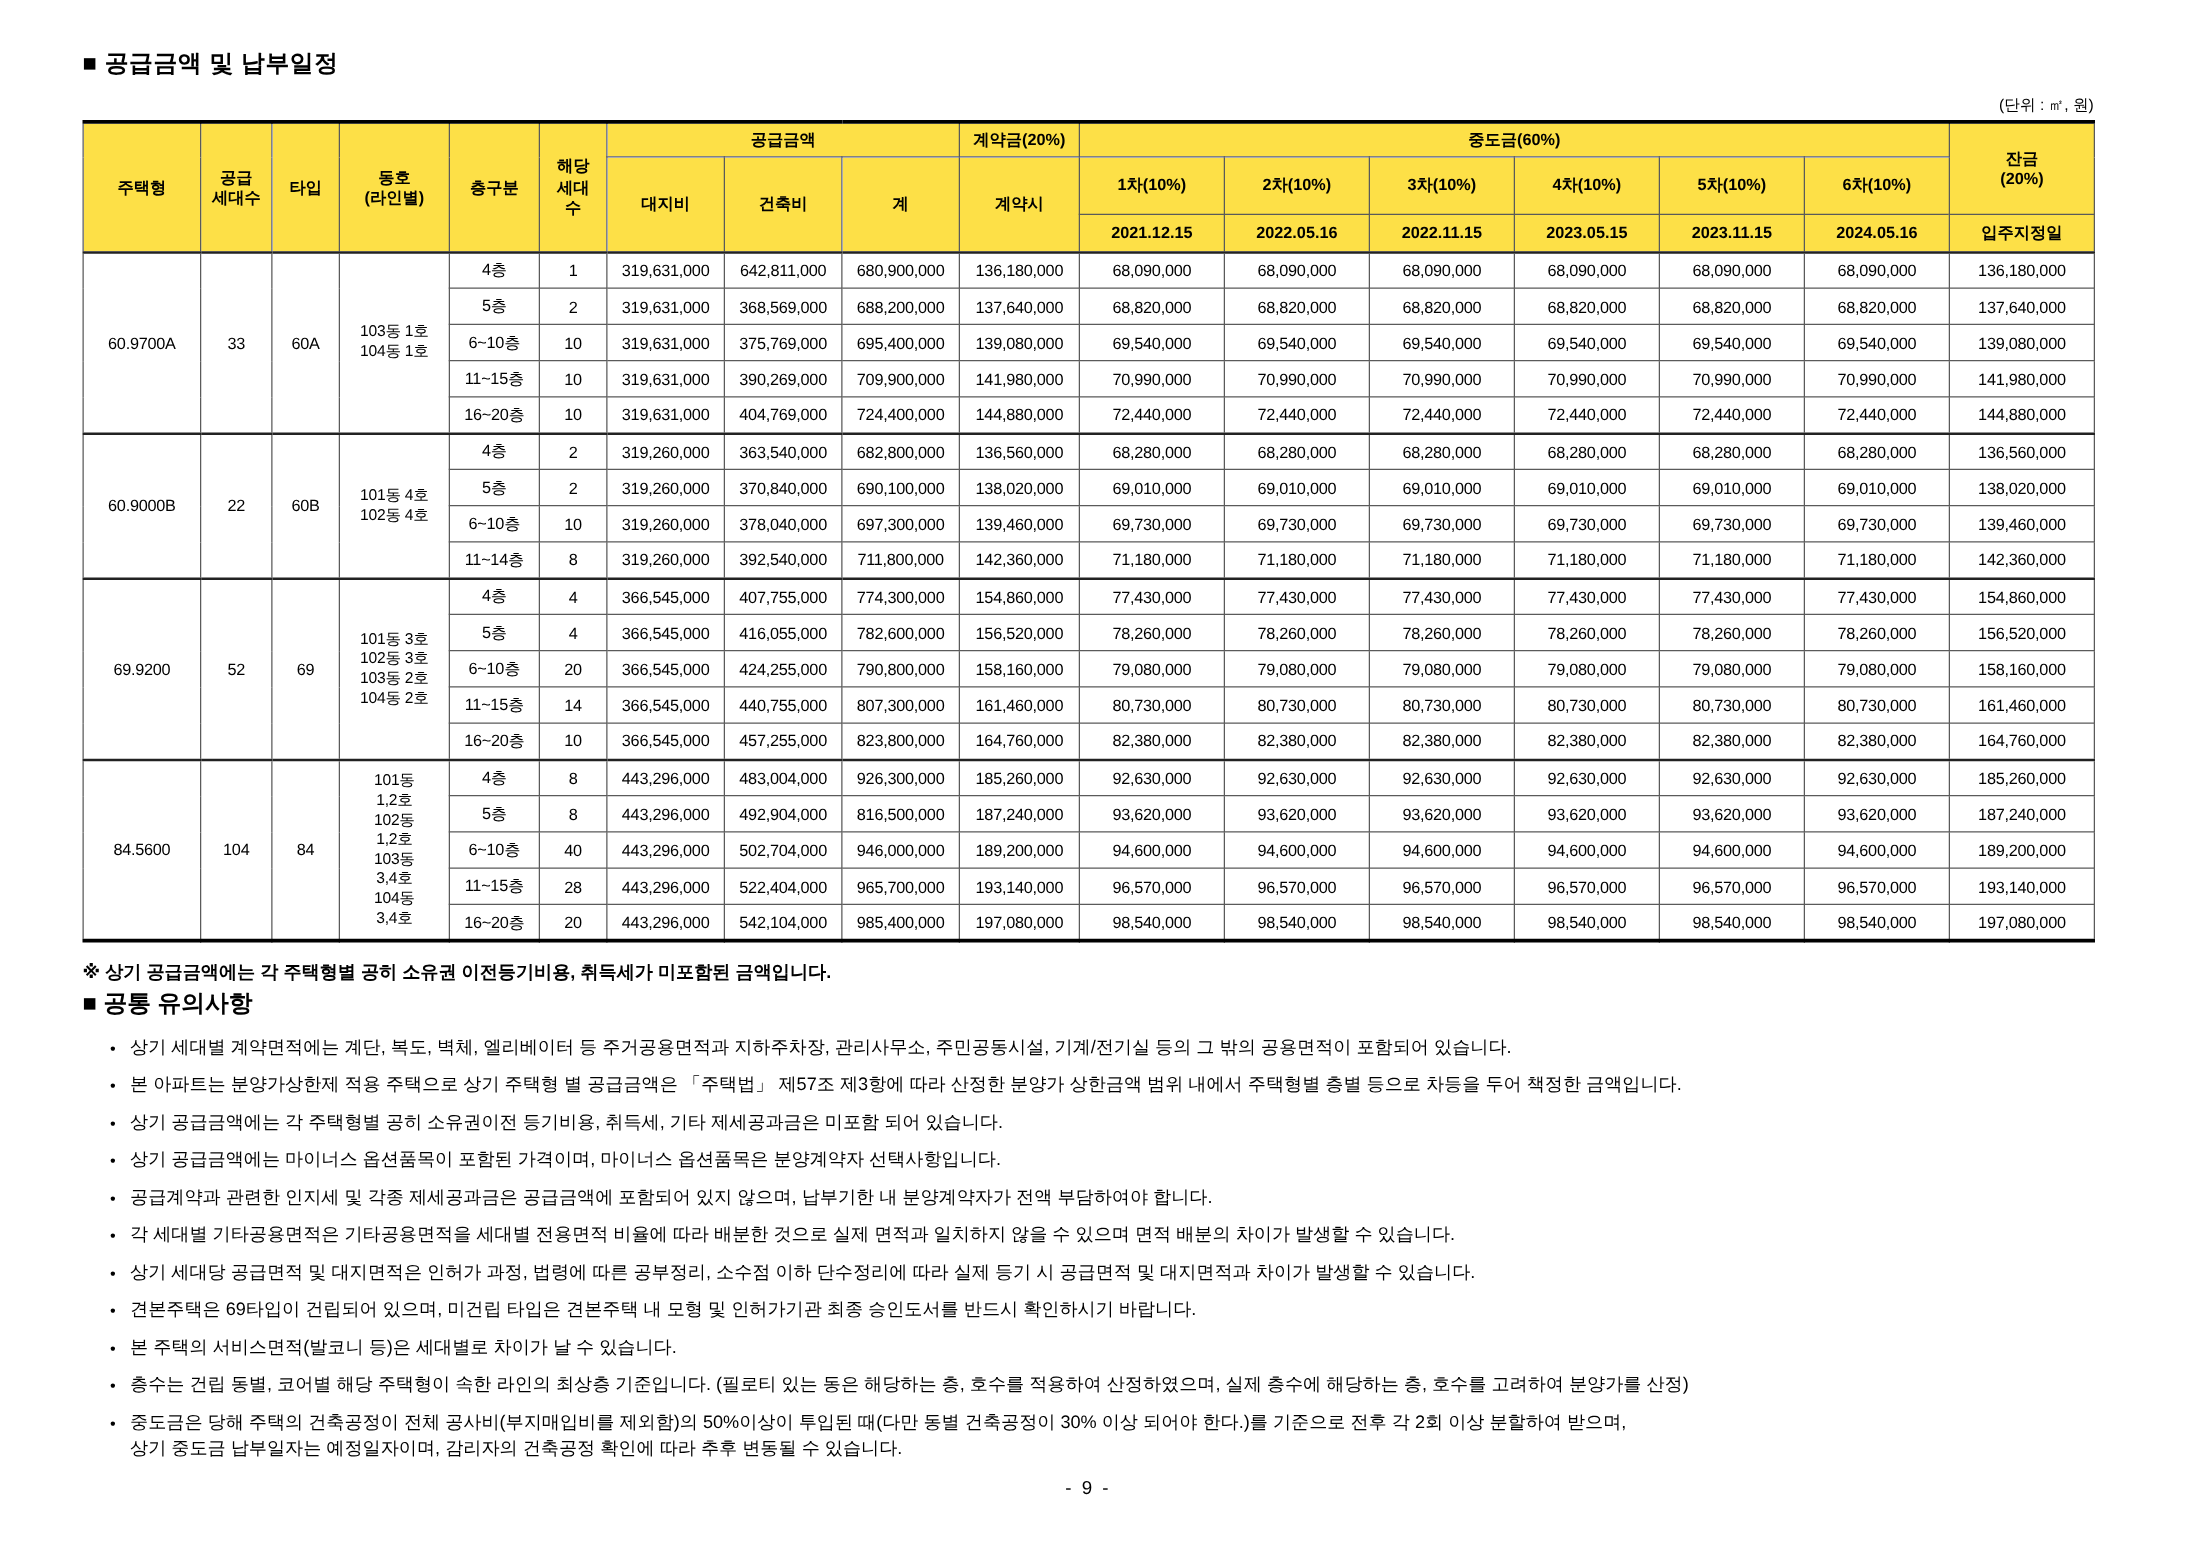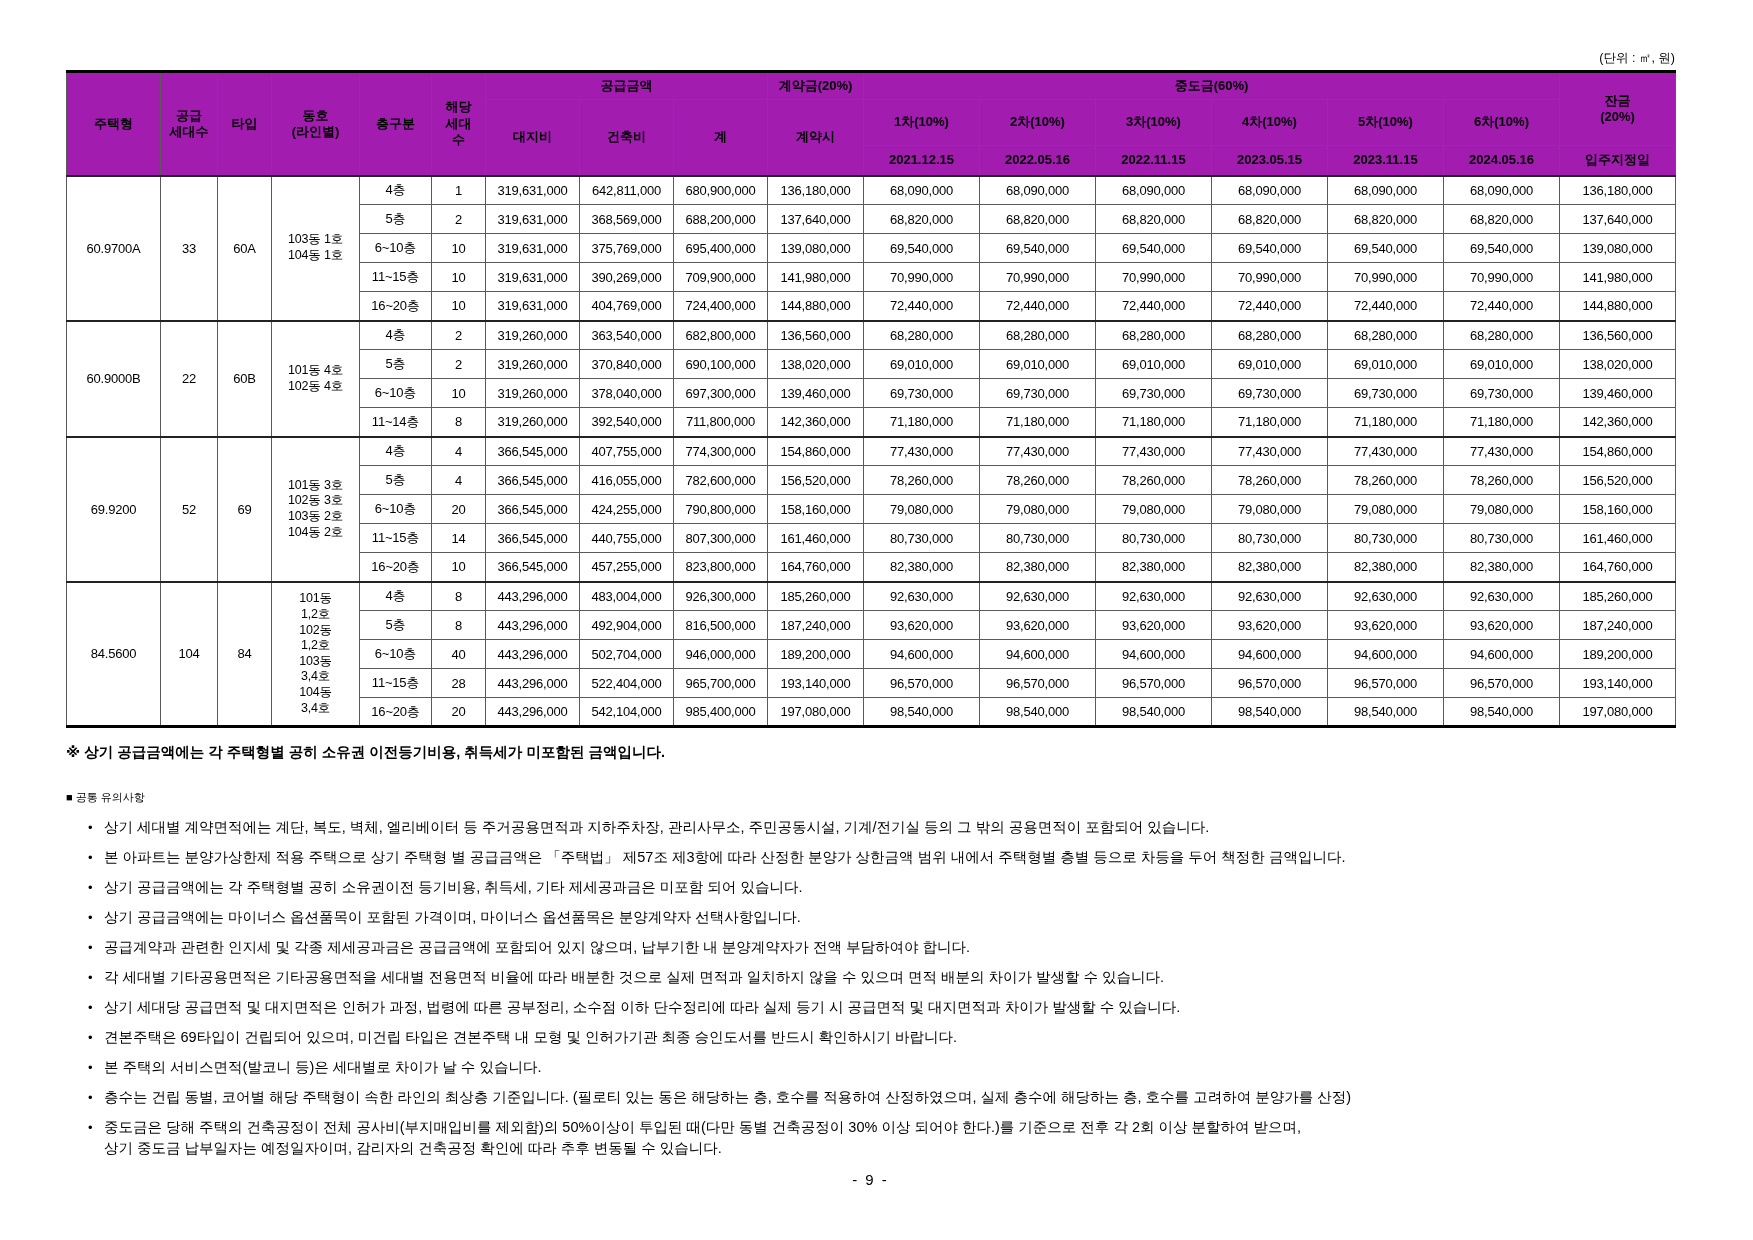--- a/index.html
+++ b/index.html
@@ -12,44 +12,45 @@
 
   table.supply {
     border-collapse: collapse; table-layout: fixed; width: 1609px;
     border-top: 3px solid #000; border-bottom: 3px solid #000;
     border-left: 1px solid #333; border-right: 1px solid #333;
   }
   table.supply th, table.supply td {
     border: 1px solid #5a5a5a; text-align: center; vertical-align: middle;
     font-size: 13px; overflow: hidden; padding: 0 2px;
   }
-  table.supply thead th { background: #a21caf; font-weight: bold; white-space: pre-line; line-height: 1.25; }
+  table.supply thead th { background: #fde047; font-weight: bold; white-space: pre-line; line-height: 1.25; }
   tr.hr1 { height: 28px; }
   tr.hr2 { height: 46px; }
   tr.hr3 { height: 30px; }
   table.supply tbody td { height: 29px; background: #fff; letter-spacing: -0.2px; white-space: pre-line; }
   table.supply tbody td.dongho { line-height: 1.25; font-size: 12.5px; }
   table.supply tbody tr.block-start td, table.supply tbody tr.first-body td { border-top: 2px solid #222; }
 
   .footnotes { margin-top: 13px; font-size: 14.5px; line-height: 23px; }
   .footnote-line { white-space: pre-line; font-weight: bold; }
 
-  .notice-title { margin-top: 26px; font-size: 11px; font-weight: normal; }
+  .notice-title { font-size: 19px; font-weight: bold; }
   .notice-list { margin-top: 12px; }
   .notice-item { display: flex; align-items: flex-start; font-size: 14.5px; line-height: 21px; margin-bottom: 9px; padding-left: 22px; }
   .bullet { width: 16px; flex: 0 0 16px; font-size: 13px; line-height: 21px; }
   .notice-text { white-space: pre-line; flex: 1; }
 
   .page-number { width: 1609px; text-align: center; font-size: 15px; margin-top: 12px; letter-spacing: 2px; }
 </style>
 </head>
 <body>
 
 <div class="page">
 
+  <div class="doc-title">■ 공급금액 및 납부일정</div>
   <div class="unit-note">(단위 : ㎡, 원)</div>
 
   <table class="supply">
     <colgroup>
       <col style="width:94px">
         <col style="width:57px">
         <col style="width:54px">
         <col style="width:88px">
       <col style="width:72px">
         <col style="width:54px">

